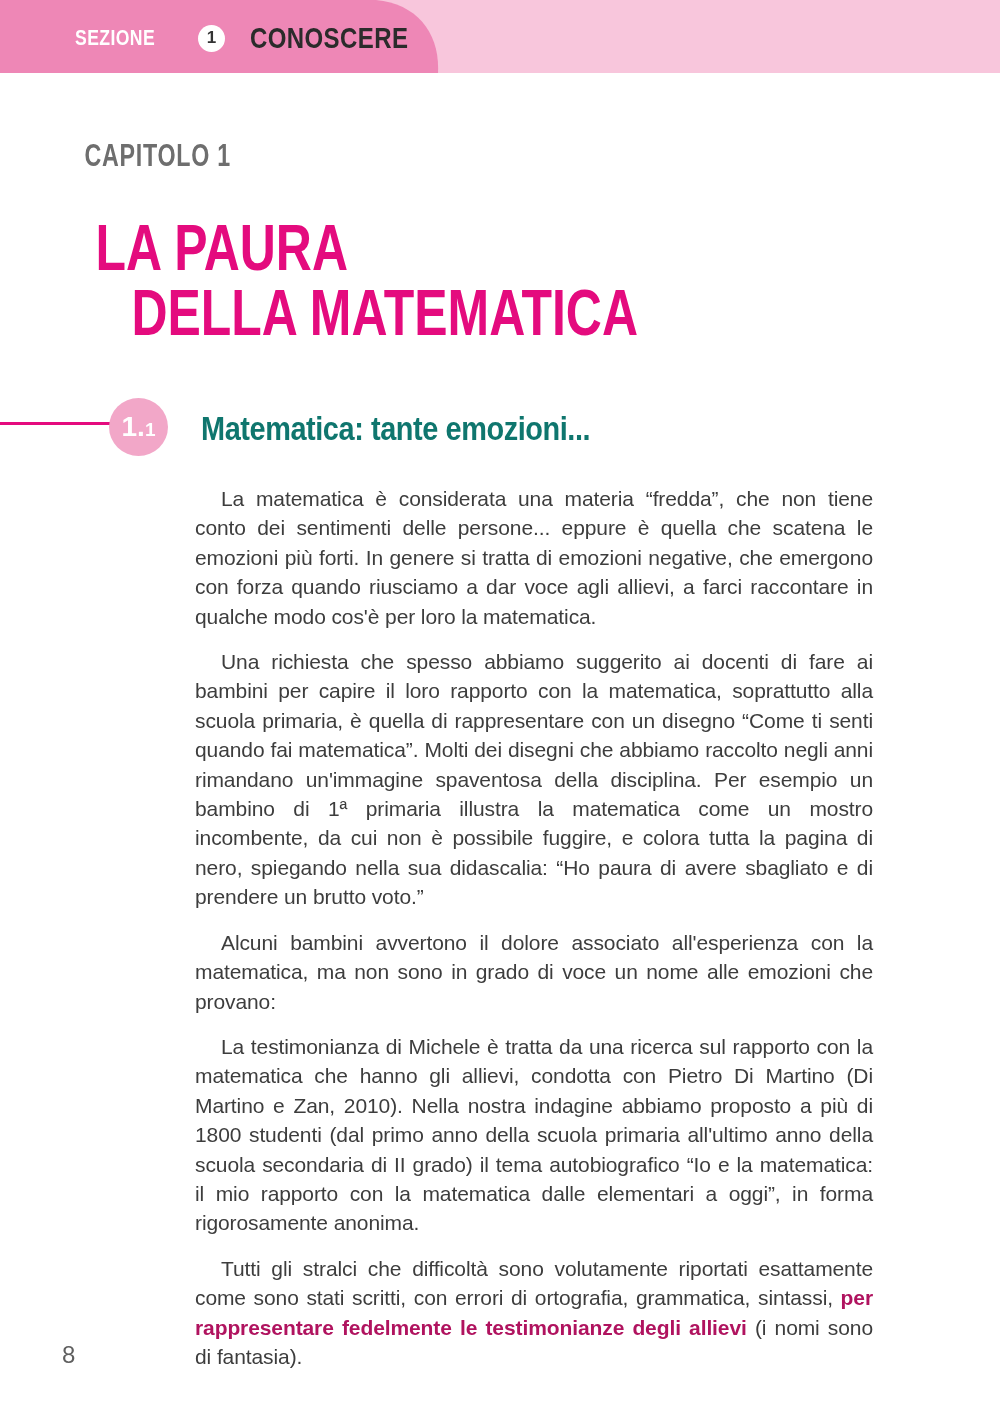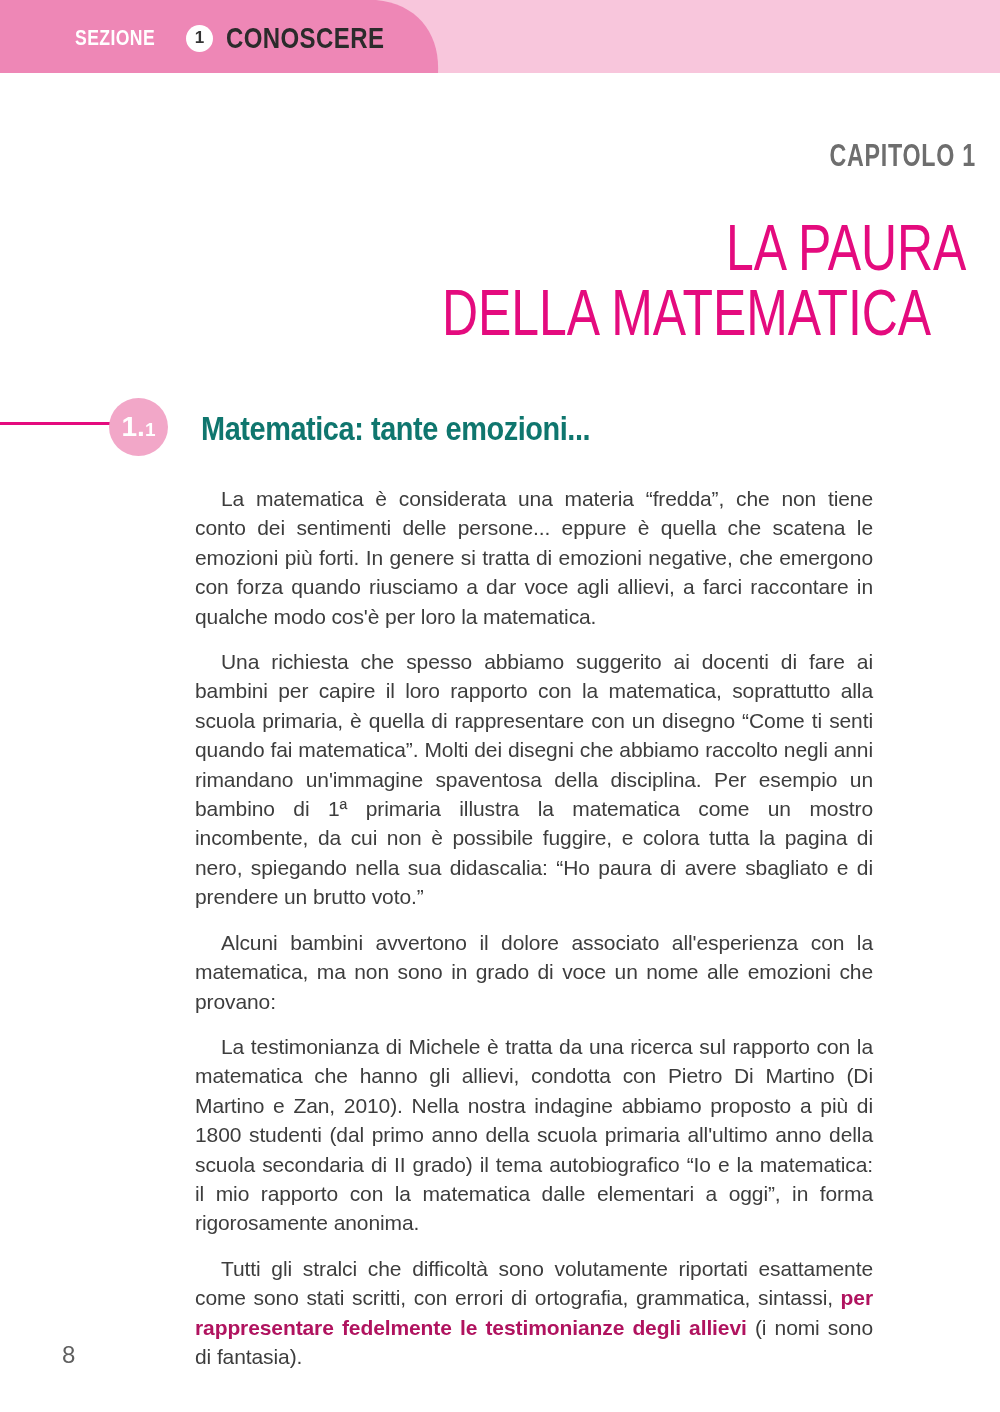--- a/index.html
+++ b/index.html
@@ -2,33 +2,33 @@
 <html><head>
 <meta charset="utf-8">
 <style>
   html,body{margin:0;padding:0;background:#ffffff;}
   .page{position:relative;width:1000px;height:1412px;background:#ffffff;overflow:hidden;
         font-family:"Liberation Sans",sans-serif;}
 
   
   .band-light{position:absolute;left:0;top:0;width:1000px;height:73px;background:#f8c6dc;}
   .band-dark{position:absolute;left:0;top:0;width:450px;height:73px;}
-  .header-row{position:absolute;left:75px;top:0;height:76px;display:flex;align-items:center;gap:11px;}
+  .header-row{position:absolute;left:75px;top:0;height:76px;display:flex;align-items:center;gap:23px;}
   .sezione{color:#ffffff;font-weight:bold;font-size:22px;letter-spacing:.5px;
            display:inline-block;transform:scaleX(.8);transform-origin:left center;white-space:nowrap;}
   .num-badge{width:27px;height:27px;border-radius:50%;background:#ffffff;color:#333333;
              font-weight:bold;font-size:17px;display:flex;align-items:center;justify-content:center;flex:0 0 auto;}
   .conoscere{color:#2b2b2b;font-weight:bold;font-size:30px;letter-spacing:.5px;
              display:inline-block;transform:scaleX(.8);transform-origin:left center;white-space:nowrap;margin-left:2px;}
 
   
-  .center-zone{position:absolute;left:60px;right:0;text-align:right;}
+  .center-zone{position:absolute;left:60px;right:0;text-align:left;}
   .kicker{top:139px;color:#6e6e6e;font-size:31px;font-weight:bold;line-height:34px;}
   .kicker .cx{display:inline-block;transform:scaleX(.75);transform-origin:center;white-space:nowrap;letter-spacing:1px;}
-  .main-title{top:216px;color:#e40b7e;font-size:64px;font-weight:normal;line-height:65px;}
+  .main-title{top:216px;color:#e40b7e;font-size:64px;font-weight:bold;line-height:65px;}
   .main-title .cx{display:inline-block;transform:scaleX(.78);transform-origin:center;white-space:nowrap;}
 
   
   .section-rule{position:absolute;left:0;top:422px;width:111px;height:3px;background:#e40b7e;}
   .section-badge{position:absolute;left:109px;top:398px;width:59px;height:58px;border-radius:50%;
                  background:#f2a7c8;color:#ffffff;display:flex;align-items:baseline;justify-content:center;font-weight:bold;}
   .section-badge .big{font-size:28px;line-height:58px;}
   .section-badge .small{font-size:19px;}
   .section-title{position:absolute;left:201px;top:408px;color:#0f766e;font-size:34px;font-weight:bold;line-height:40px;}
   .section-title .cx{display:inline-block;transform:scaleX(.85);transform-origin:left center;white-space:nowrap;letter-spacing:-.5px;}

